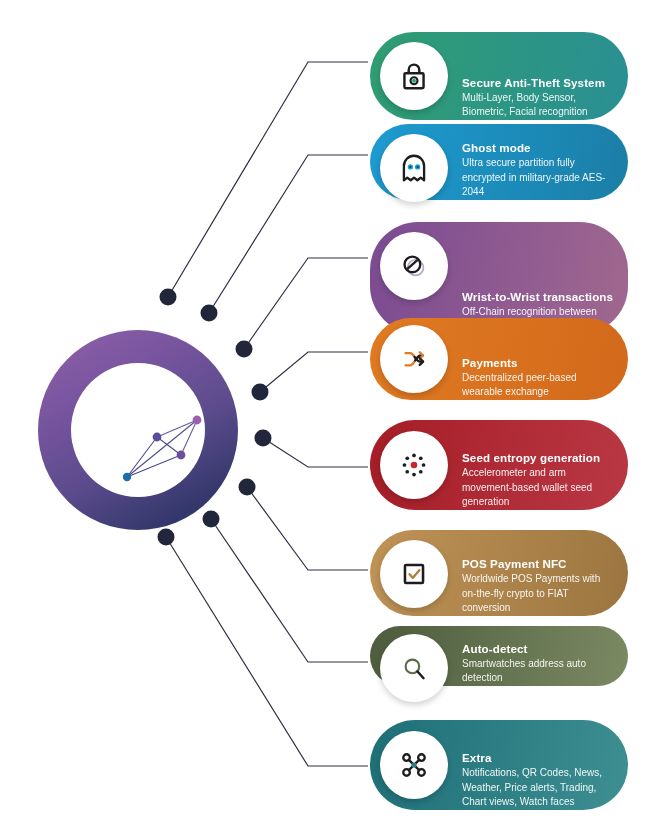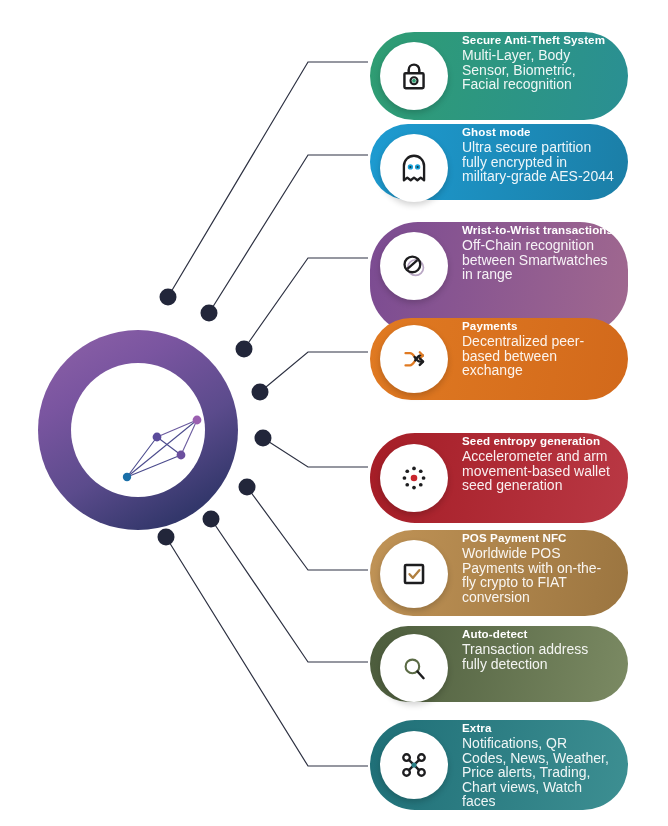--- a/index.html
+++ b/index.html
@@ -33,21 +33,21 @@
   .hub-logo{position:absolute;left:50px;top:48px;}
 
   
   .card{
     position:absolute;
     left:370px;
     width:258px;
     border-radius:48px;
     box-sizing:border-box;
     display:flex;
-    align-items:flex-start;
+    align-items:flex-end;
   }
   .card-icon{
     position:absolute;
     left:10px;
     width:68px;height:68px;
     border-radius:50%;
     background:#ffffff;
     box-shadow:0 3px 6px rgba(0,0,0,.18);
     display:flex;align-items:center;justify-content:center;
     flex:none;
@@ -58,21 +58,21 @@
     color:#ffffff;
   }
   .card-title{
     font-size:11.6px;
     font-weight:bold;
     line-height:15px;
     letter-spacing:.1px;
     margin-bottom:1px;
   }
   .card-desc{
-    font-size:14px;
+    font-size:10px;
     line-height:14.6px;
     color:rgba(255,255,255,.92);
   }
 </style>
 </head>
 <body>
 
 <div id="stage">
 
   <svg id="connectors" viewBox="0 0 668 826" width="668" height="826">
@@ -164,24 +164,24 @@
             <path d="M8 10.5h4.3c2 0 3 1.6 4.3 3.6" stroke="#e07a22" stroke-width="2.1" stroke-linecap="round"></path>
             <path d="M8 22h4.3c2.3 0 3.3-2.2 4.8-4.6" stroke="#e07a22" stroke-width="2.1" stroke-linecap="round"></path>
             <path d="M16.6 14.1c1.4 2.2 2.6 4.3 5.4 4.3h2.2" stroke-width="2.2" stroke-linecap="round"></path>
             <path d="M17.2 17.3c1.4-2.3 2.6-4.6 5.3-4.6h1.7" stroke-width="2.2" stroke-linecap="round"></path>
             <path d="M21.4 9.6l3 3.1-3 3.1" stroke="#e07a22" stroke-width="2.1" stroke-linecap="round" stroke-linejoin="round"></path>
             <path d="M21.4 15.3l3.2 3.1-3.2 3.2" stroke-width="2.2" stroke-linecap="round" stroke-linejoin="round"></path>
           </svg>
         </div>
         <div class="card-text">
           <div class="card-title">Payments</div>
-          <div class="card-desc">Decentralized peer-based between exchange</div>
-        </div>
-      </div>
-      <div class="card" style="top: 433px; height: 90px; background: linear-gradient(100deg, rgb(165, 29, 38) 0%, rgb(185, 56, 68) 100%);">
+          <div class="card-desc">Decentralized peer-based wearable exchange</div>
+        </div>
+      </div>
+      <div class="card" style="top: 420px; height: 90px; background: linear-gradient(100deg, rgb(165, 29, 38) 0%, rgb(185, 56, 68) 100%);">
         <div class="card-icon" style="top: 11px;">
           <svg width="34" height="34" viewBox="0 0 32 32" fill="none" stroke="#1d1d1f" stroke-width="2">
             <circle cx="16.00" cy="7.00" r="1.75" fill="#1d1d1f" stroke="none"></circle>
             <circle cx="22.36" cy="9.64" r="1.75" fill="#1d1d1f" stroke="none"></circle>
             <circle cx="25.00" cy="16.00" r="1.75" fill="#1d1d1f" stroke="none"></circle>
             <circle cx="22.36" cy="22.36" r="1.75" fill="#1d1d1f" stroke="none"></circle>
             <circle cx="16.00" cy="25.00" r="1.75" fill="#1d1d1f" stroke="none"></circle>
             <circle cx="9.64" cy="22.36" r="1.75" fill="#1d1d1f" stroke="none"></circle>
             <circle cx="7.00" cy="16.00" r="1.75" fill="#1d1d1f" stroke="none"></circle>
             <circle cx="9.64" cy="9.64" r="1.75" fill="#1d1d1f" stroke="none"></circle>
@@ -198,30 +198,30 @@
           <svg width="34" height="34" viewBox="0 0 32 32" fill="none" stroke="#1d1d1f" stroke-width="2">
             <rect x="7.5" y="7.5" width="17" height="17" rx="1" stroke-width="2.4"></rect>
             <path d="M11.8 16.2l3.2 3.4 6-7.2" stroke="#b07f3f" stroke-width="2.2" stroke-linecap="round" stroke-linejoin="round"></path>
           </svg>
         </div>
         <div class="card-text">
           <div class="card-title">POS Payment NFC</div>
           <div class="card-desc">Worldwide POS Payments with on-the-fly crypto to FIAT conversion</div>
         </div>
       </div>
-      <div class="card" style="top: 626px; height: 76px; background: linear-gradient(100deg, rgb(76, 92, 60) 0%, rgb(123, 138, 99) 100%);">
+      <div class="card" style="top: 626px; height: 60px; background: linear-gradient(100deg, rgb(76, 92, 60) 0%, rgb(123, 138, 99) 100%);">
         <div class="card-icon" style="top: 8px;">
           <svg width="34" height="34" viewBox="0 0 32 32" fill="none" stroke="#1d1d1f" stroke-width="2">
             <circle cx="14.5" cy="14.5" r="6.4" stroke="#5b6b45" stroke-width="2"></circle>
             <line x1="19.3" y1="19.3" x2="25" y2="25.6" stroke-width="2.3" stroke-linecap="round"></line>
           </svg>
         </div>
         <div class="card-text">
           <div class="card-title">Auto-detect</div>
-          <div class="card-desc">Transaction address fully detection</div>
+          <div class="card-desc">Smartwatches address auto detection</div>
         </div>
       </div>
       <div class="card" style="top: 720px; height: 90px; background: linear-gradient(100deg, rgb(31, 111, 119) 0%, rgb(61, 143, 146) 100%);">
         <div class="card-icon" style="top: 11px;">
           <svg width="34" height="34" viewBox="0 0 32 32" fill="none" stroke="#1d1d1f" stroke-width="2">
             <line x1="10.5" y1="10.5" x2="21.5" y2="21.5" stroke-width="2.2"></line>
             <line x1="21.5" y1="10.5" x2="10.5" y2="21.5" stroke-width="2.2"></line>
             <circle cx="9" cy="9" r="3.1" stroke-width="2.2"></circle>
             <circle cx="23" cy="9" r="3.1" stroke-width="2.2"></circle>
             <circle cx="9" cy="23" r="3.1" stroke-width="2.2"></circle>

